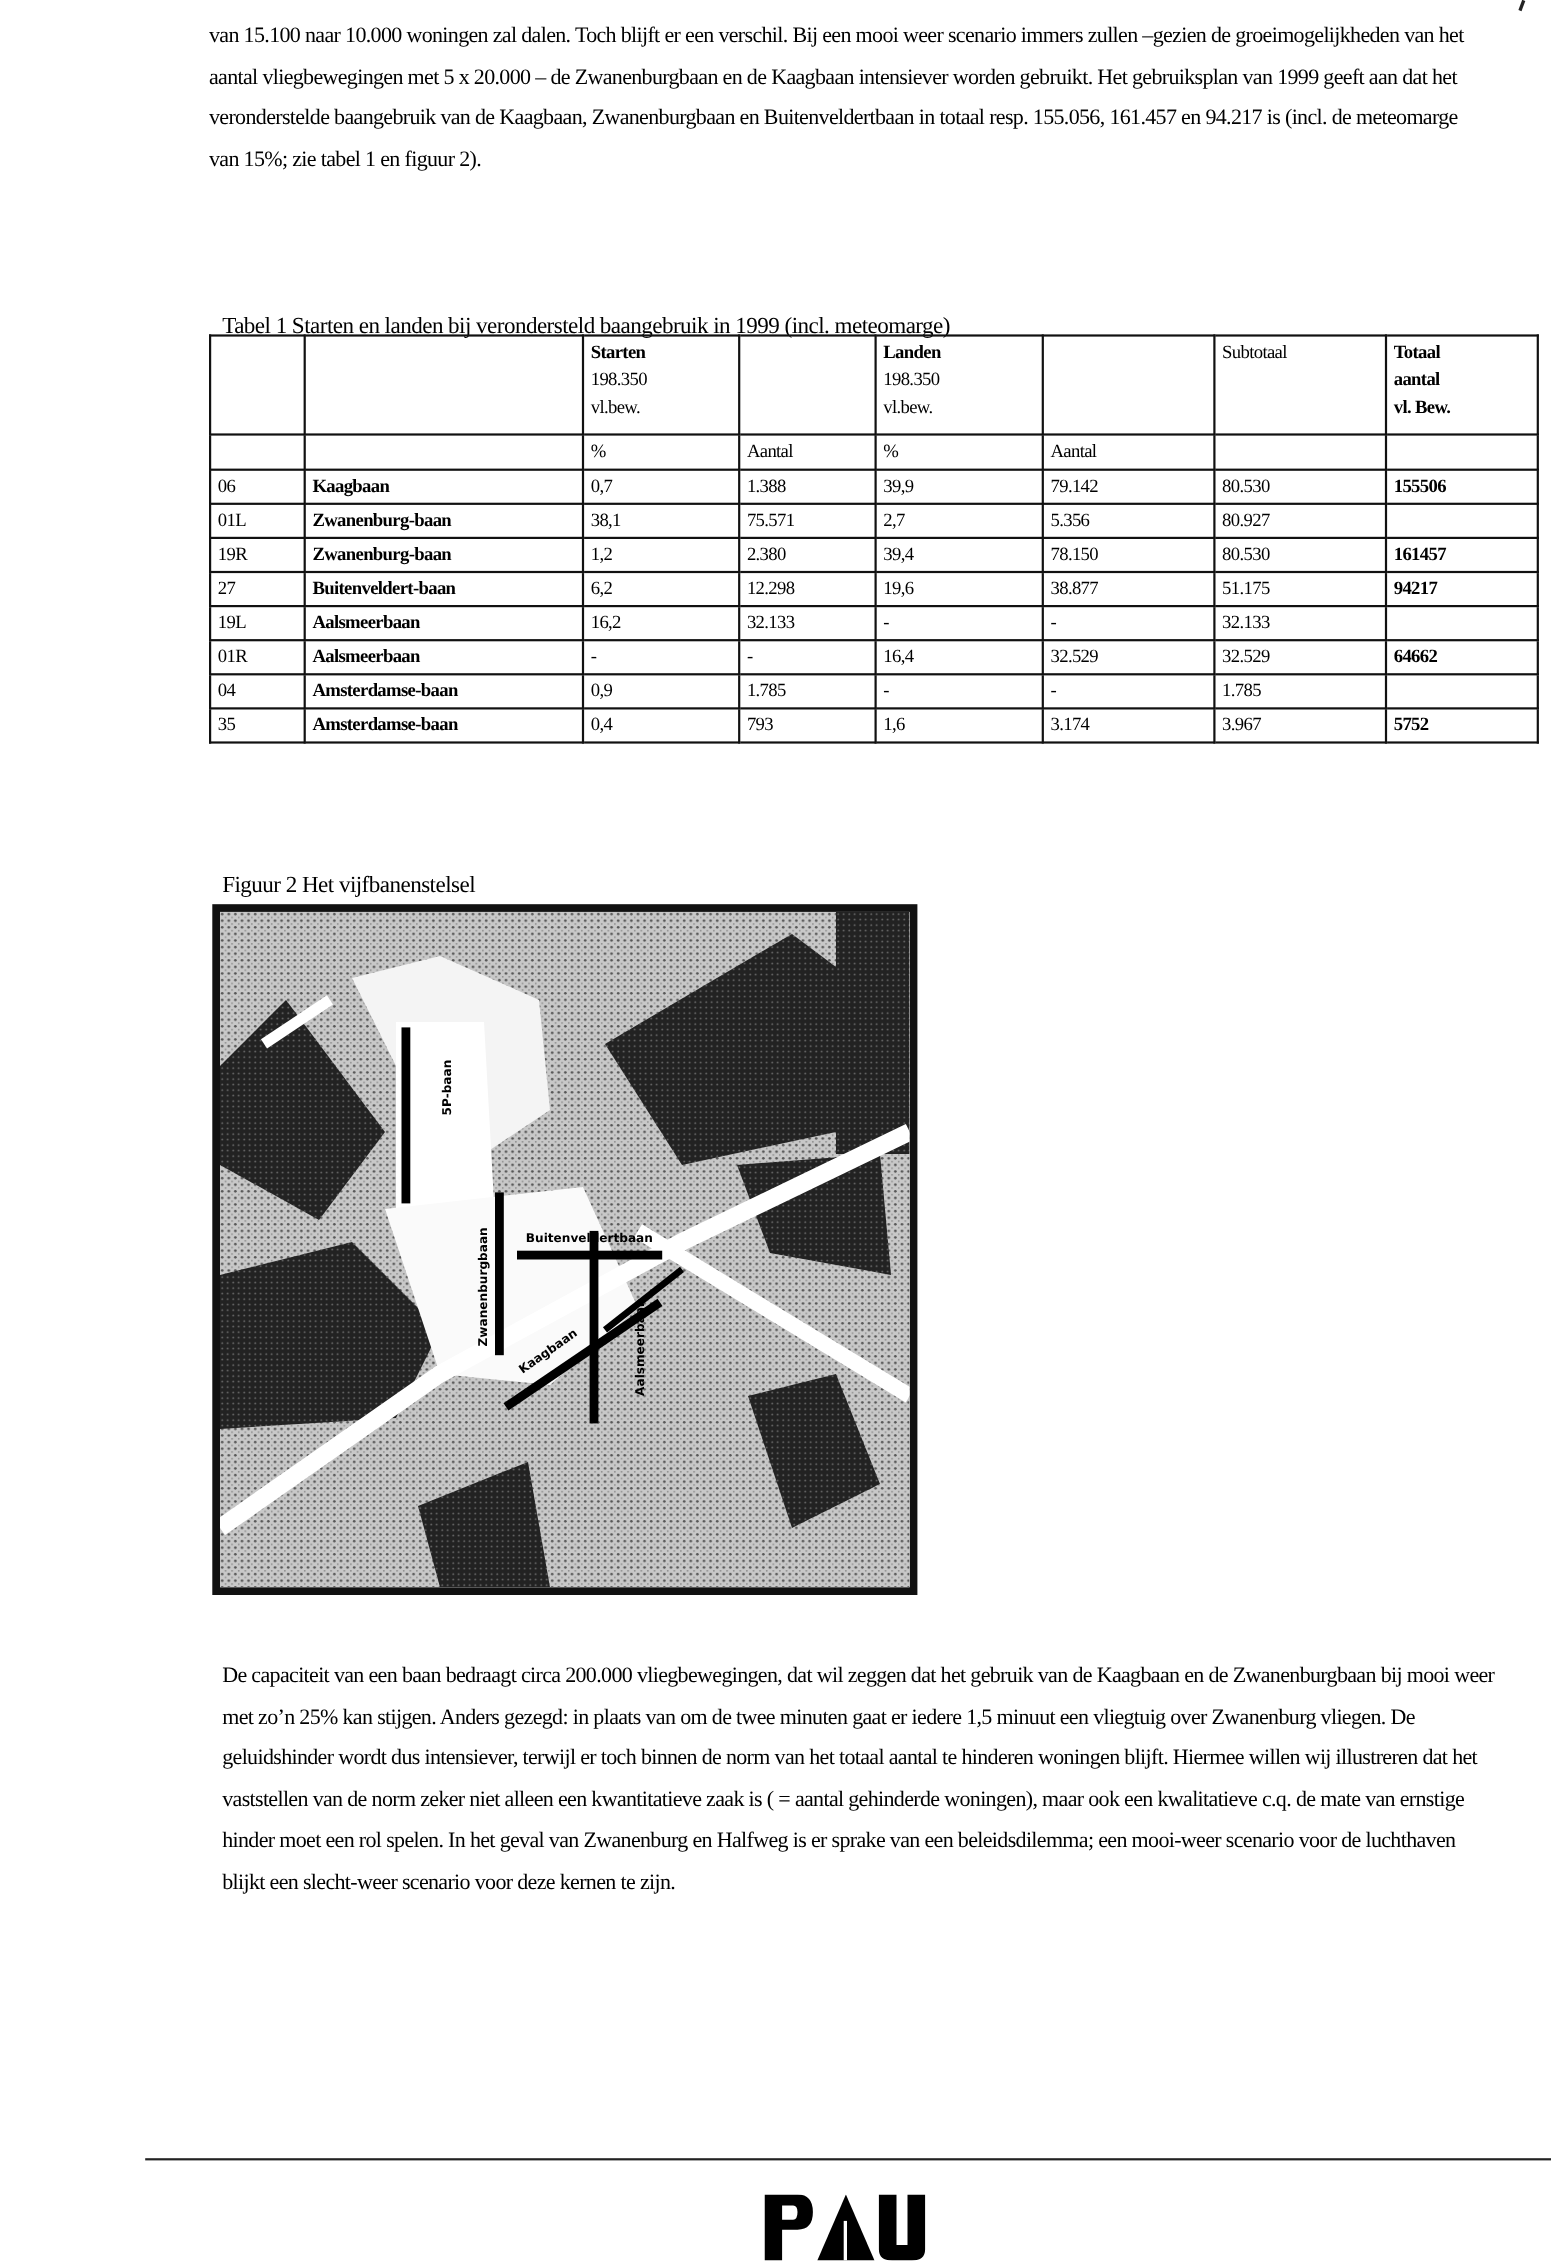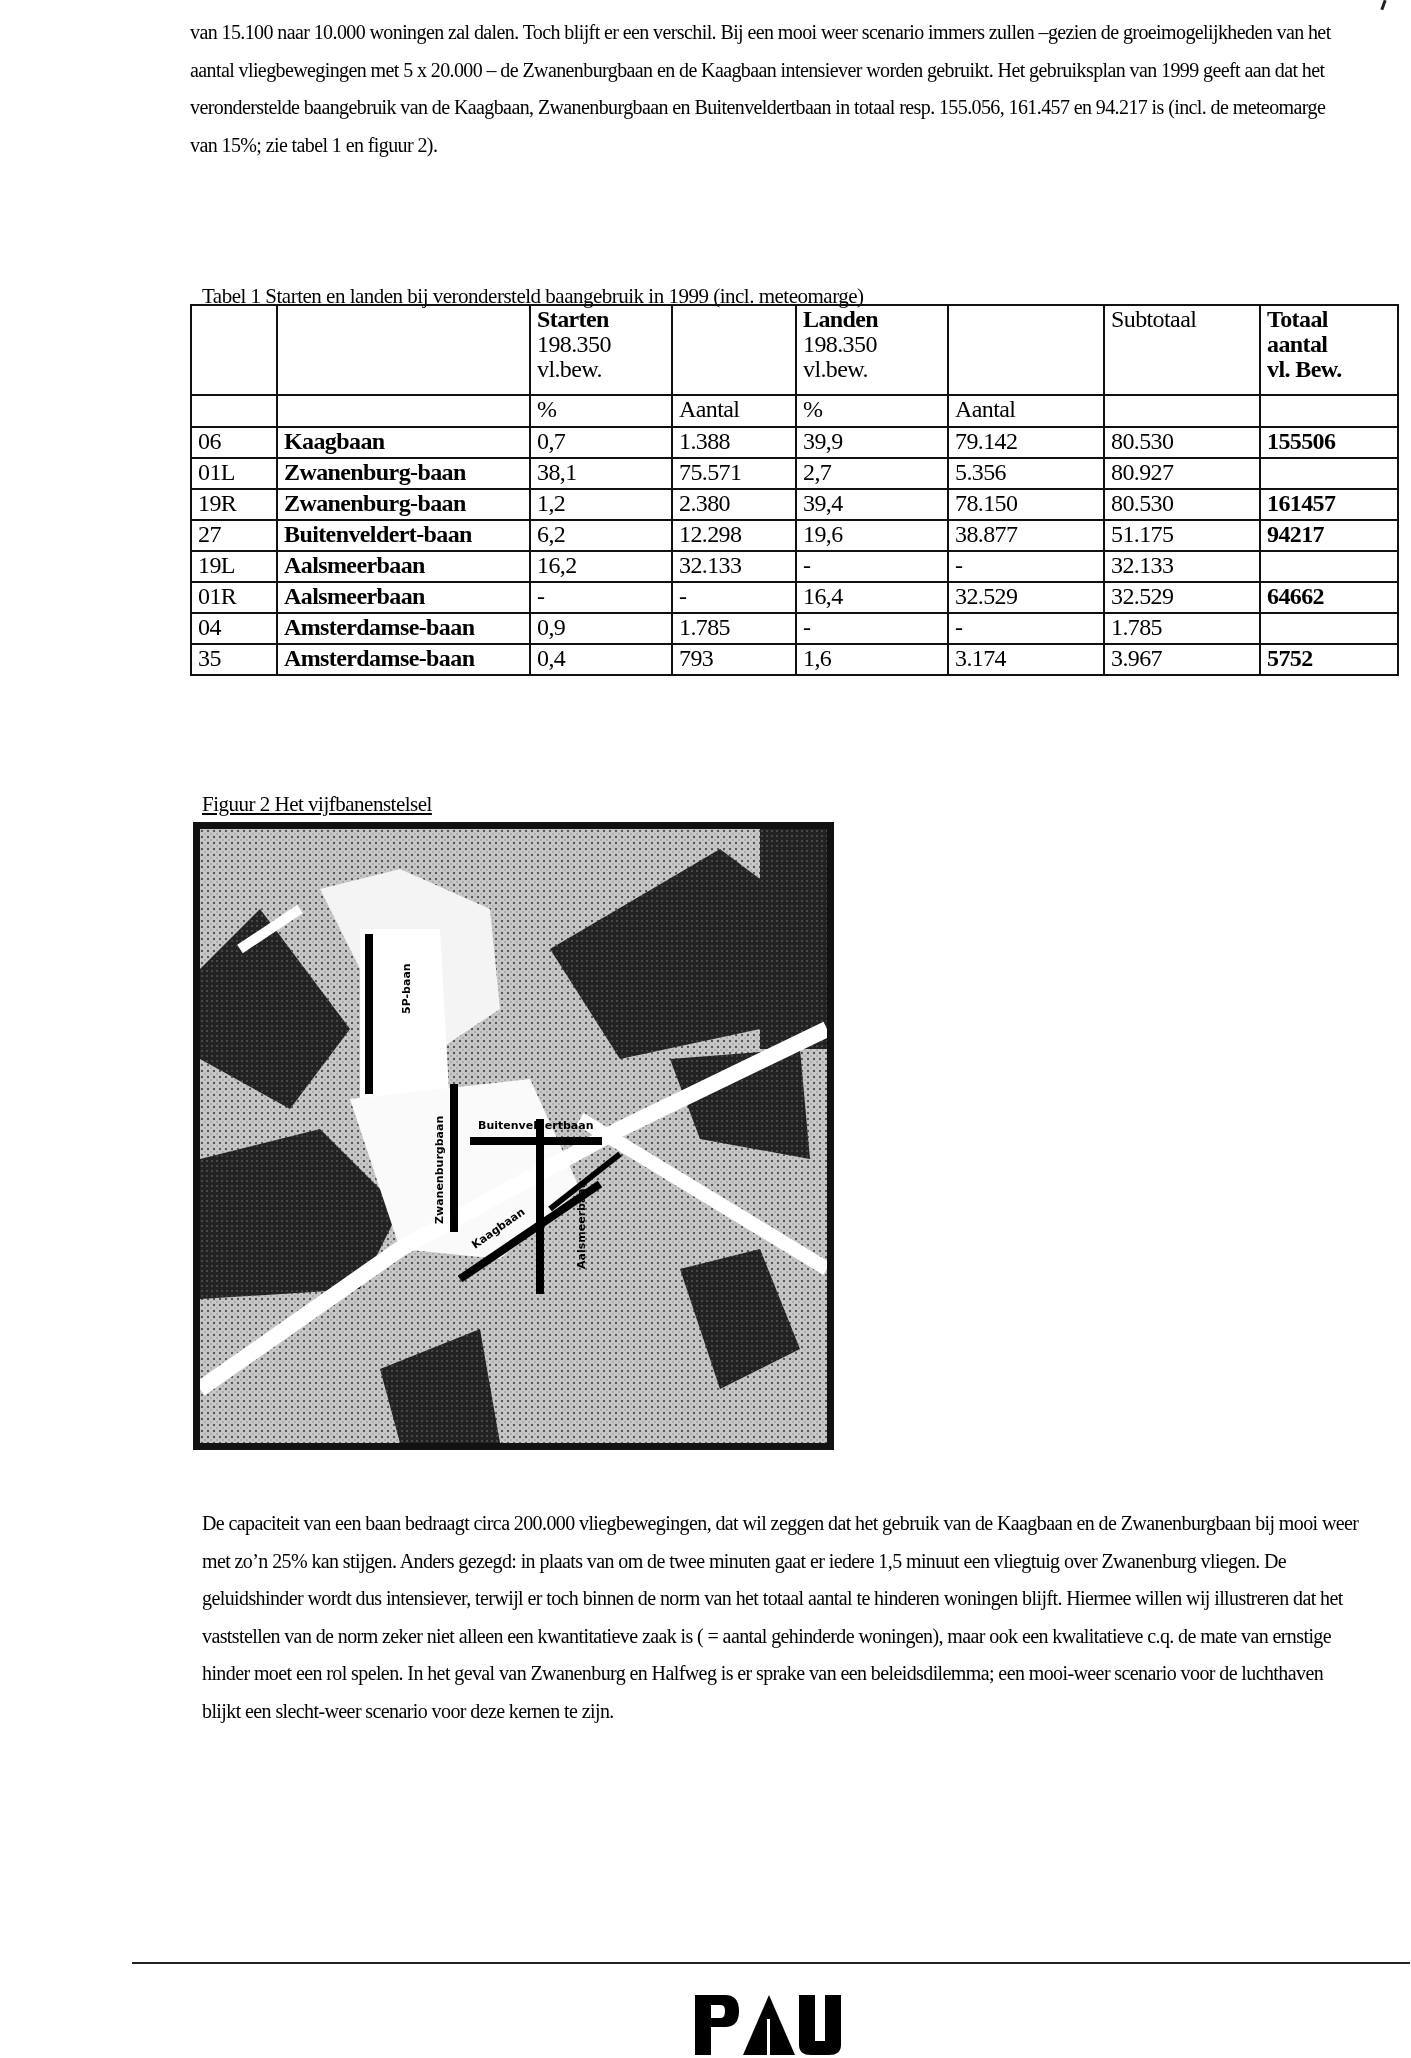--- a/index.html
+++ b/index.html
@@ -4,23 +4,23 @@
 <style>
   html, body { margin: 0; padding: 0; background: #ffffff; }
   body { width: 1411px; height: 2058px; position: relative; overflow: hidden;
          font-family: "Liberation Serif", serif; color: #000; }
   .para { position: absolute; left: 190px; width: 1160px; font-size: 20px; line-height: 37.5px;
           letter-spacing: -0.6px; margin: 0; }
   #p1 { top: 14px; }
   #p2 { top: 1505px; margin-left: 12px; }
   .caption { position: absolute; left: 190px; font-size: 21px; letter-spacing: -0.5px; margin: 12px; }
   #tcap { top: 272px; }
-  #fcap { top: 780px; text-decoration: underline; }
+  #fcap { top: 780px; }
   table.runways { position: absolute; left: 190px; top: 304px; border-collapse: collapse;
-                  font-size: 24px; letter-spacing: -0.6px; }
+                  font-size: 17px; letter-spacing: -0.6px; }
   table.runways td { border: 2px solid #111; padding: 1px 6px; vertical-align: top; line-height: 25px; }
   table.runways td.b { font-weight: bold; }
   tr.h1 td { height: 86px; }
   tr.h2 td { height: 28px; }
   tr.r td { height: 27px; }
   .c0 { width: 72px; } .c1 { width: 239px; } .c2 { width: 128px; } .c3 { width: 110px; }
   .c4 { width: 138px; } .c5 { width: 142px; } .c6 { width: 142px; } .c7 { width: 124px; }
   .map { position: absolute; left: 193px; top: 822px; width: 627px; height: 614px;
          border: 7px solid #111; overflow: hidden; background: #fff; }
   .rule { position: absolute; left: 132px; top: 1962px; width: 1278px; height: 2px; background: #222; }

